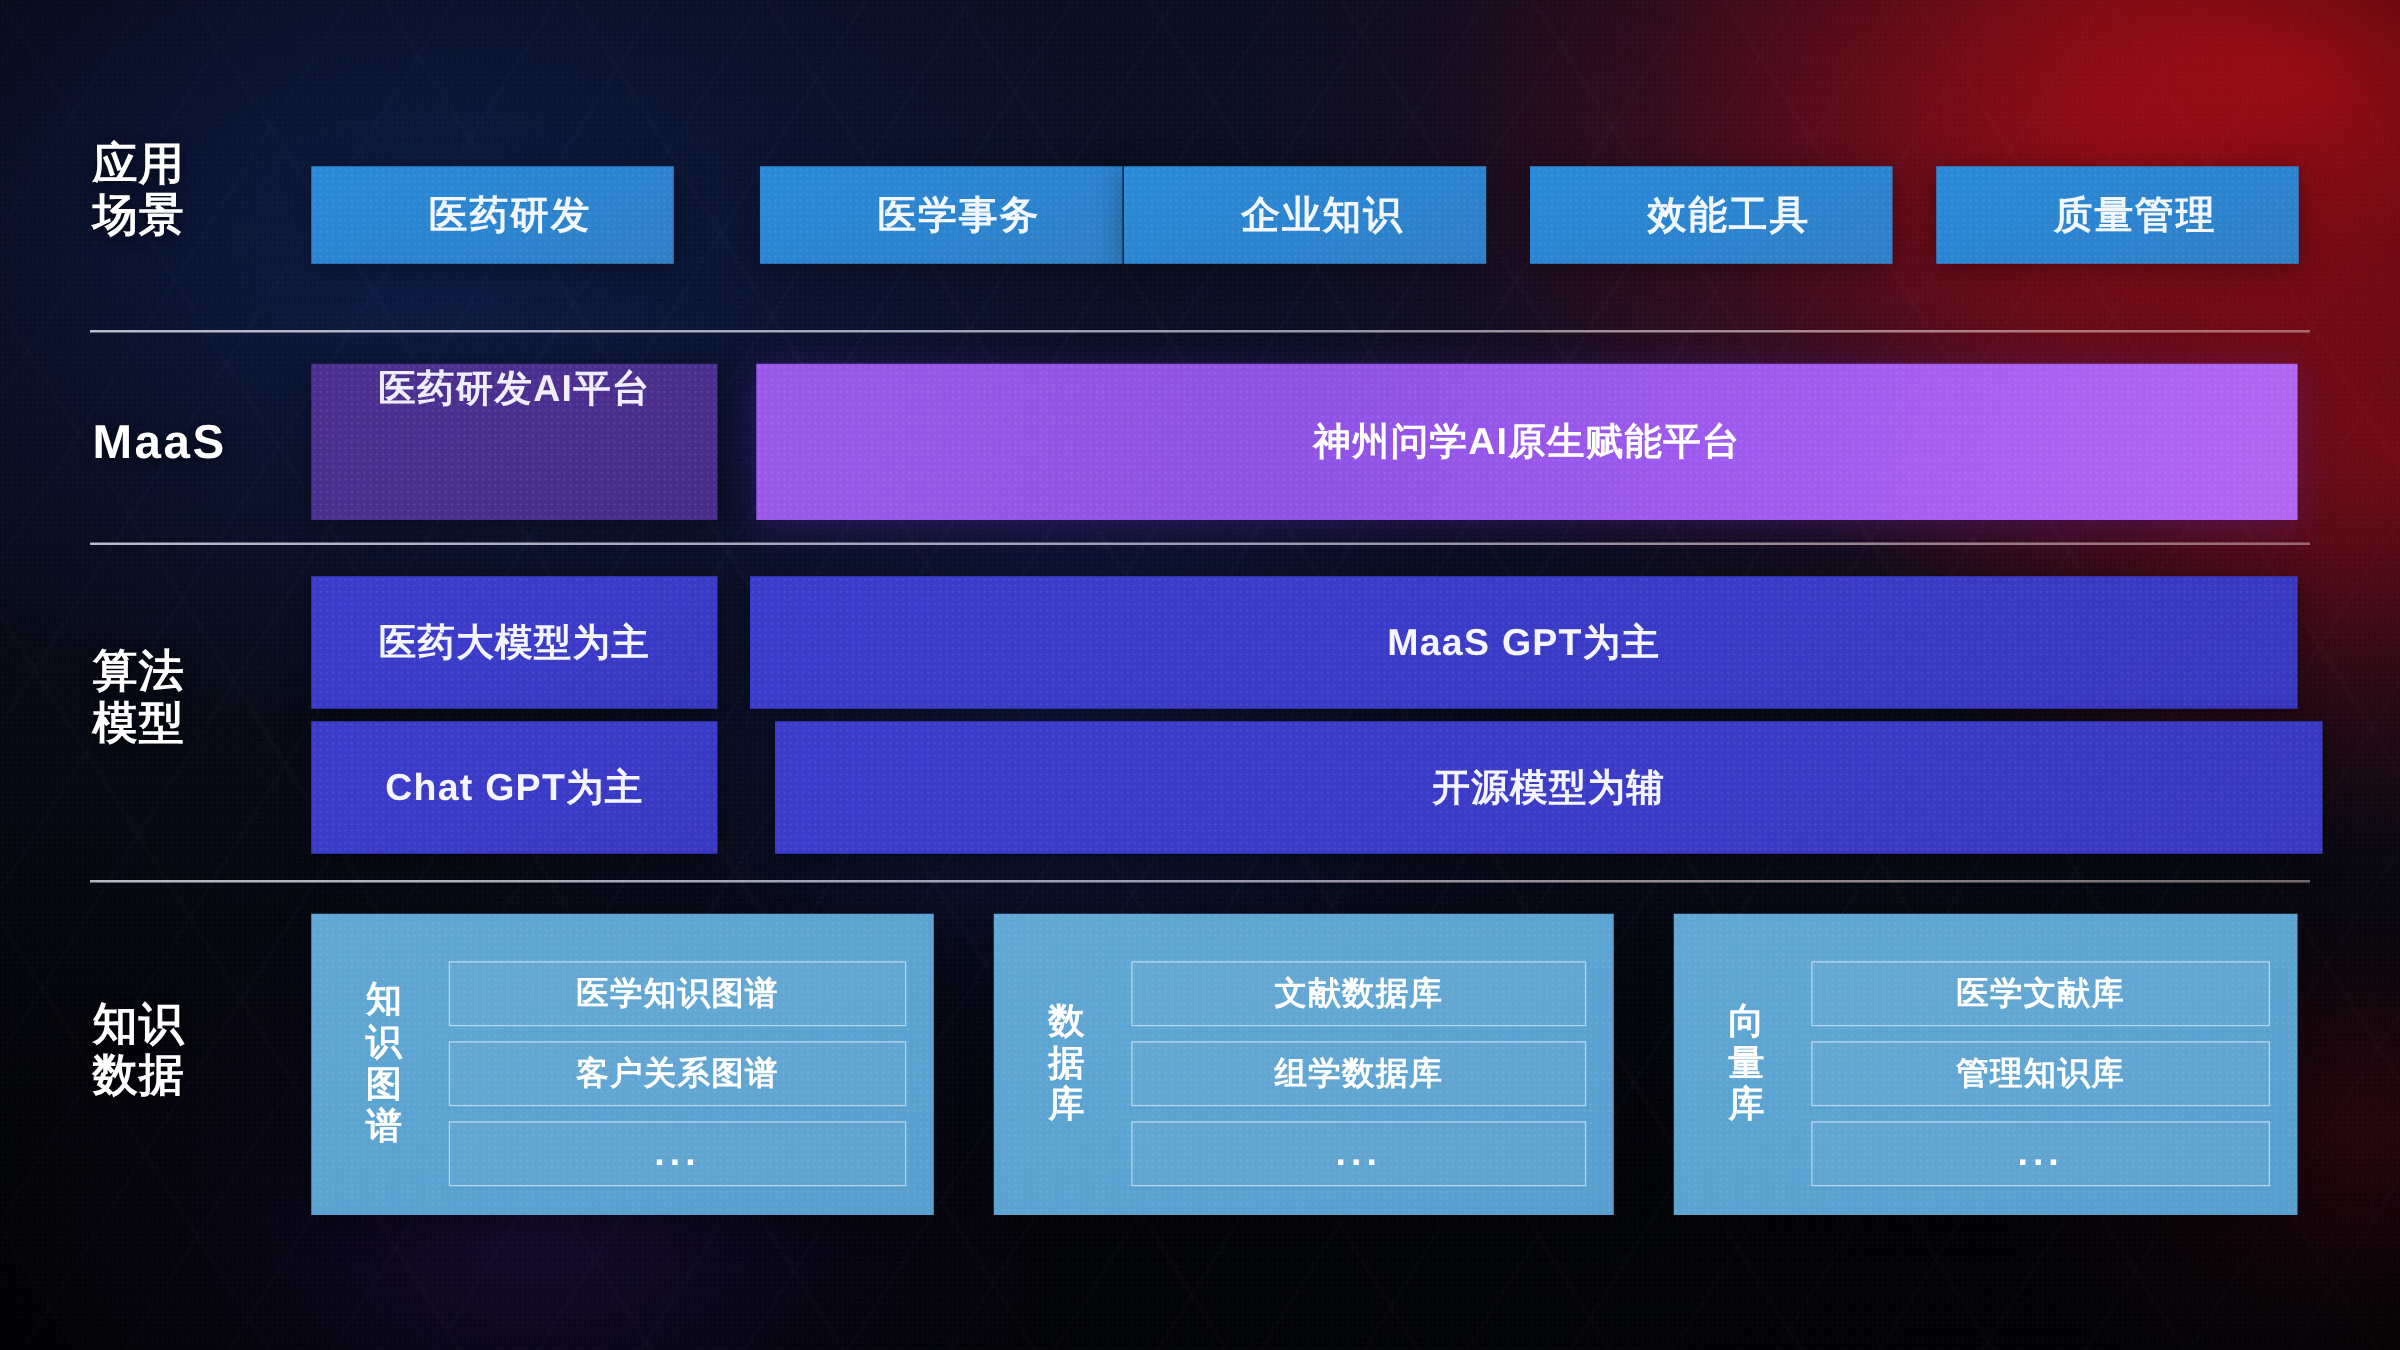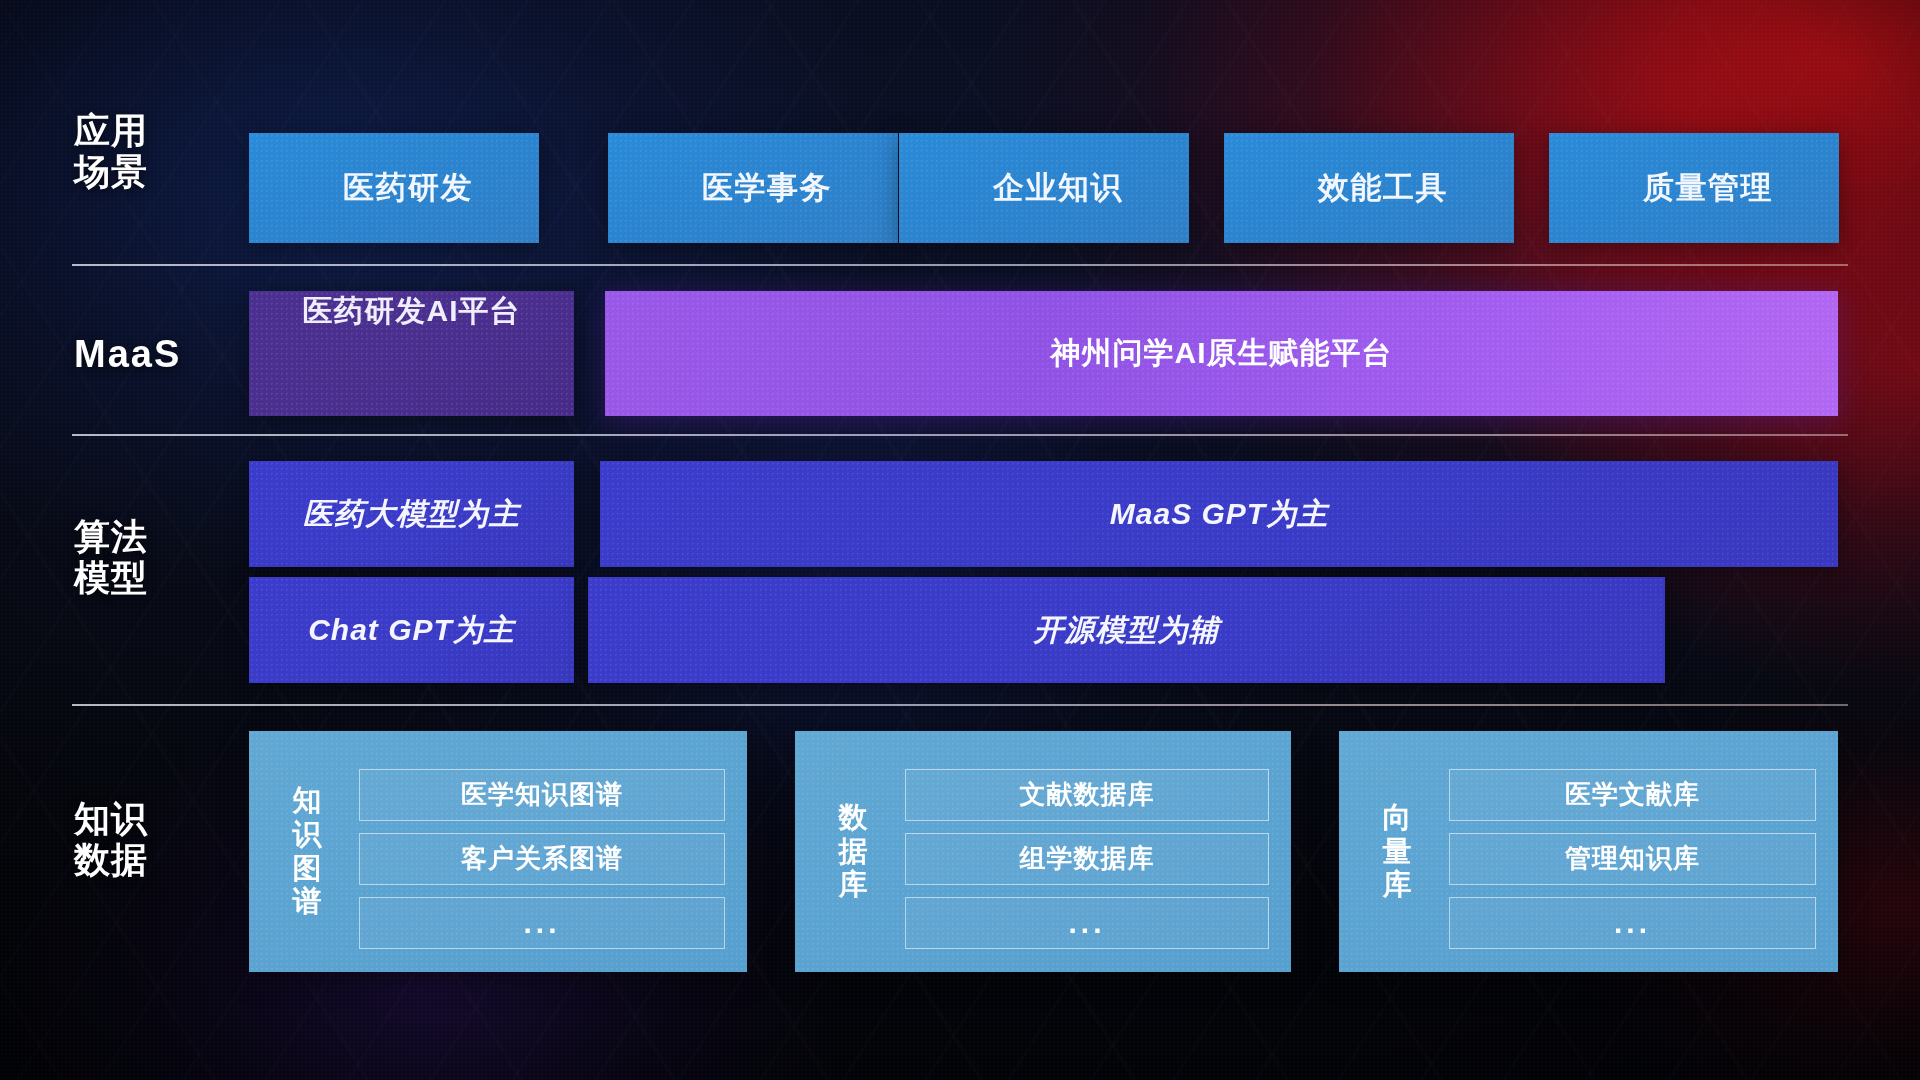--- a/index.html
+++ b/index.html
@@ -148,21 +148,21 @@
       rgba(226,228,240,0.80) 0%,
       rgba(210,214,232,0.72) 45%,
       rgba(235,210,210,0.62) 78%,
       rgba(240,220,220,0.45) 100%);
   }
 
   
   .app-card {
     position: absolute;
     top: 133px;
-    height: 110px;
+    height: 78px;
     background: linear-gradient(158deg, #2a8bd8 0%, #2b84d0 48%, #2f7fc6 100%);
     display: flex;
     align-items: center;
     justify-content: center;
     font-size: 31px;
     font-weight: bold;
     color: #f2f7ff;
     letter-spacing: 1.5px;
     box-shadow: 0 4px 22px rgba(0,0,0,0.35);
     padding-left: 28px;
@@ -210,21 +210,20 @@
   .maas-left > span, .maas-right > span { position: relative; z-index: 1; }
 
   
   .algo-cell {
     position: absolute;
     height: 106px;
     background: linear-gradient(150deg, #3b3ccb 0%, #3a3bc7 50%, #3838c0 100%);
     display: flex; align-items: center; justify-content: center;
     font-size: 30px; font-weight: bold; color: #f4f5ff; letter-spacing: 1px;
     box-shadow: 0 4px 20px rgba(0,0,0,0.35);
-    font-style: italic;
   }
   .algo-cell::after {
     content: "";
     position: absolute; inset: 0;
     background-image: radial-gradient(rgba(255,255,255,0.085) 1px, transparent 1px);
     background-size: 5px 5px;
     pointer-events: none;
   }
   .algo-cell > span { position: relative; z-index: 1; }
 
@@ -339,21 +338,21 @@
 
   <div class="algo-cell" style="left:249px; top:461px; width:325px;">
     <span>医药大模型为主</span>
   </div>
   <div class="algo-cell" style="left:600px; top:461px; width:1238px;">
     <span>MaaS GPT为主</span>
   </div>
   <div class="algo-cell" style="left:249px; top:577px; width:325px;">
     <span>Chat GPT为主</span>
   </div>
-  <div class="algo-cell" style="left:588px; top:577px; width:1077px;">
+  <div class="algo-cell" style="left:620px; top:577px; width:1238px;">
     <span>开源模型为辅</span>
   </div>
 
   <div class="divider" style="top:704px;"></div>
 
   <div class="row-label" style="top:798px; font-size:36px;">知识
 数据</div>
 
   <div class="kd-panel" style="left:249px; width:498px;">
     <div class="kd-title">知

